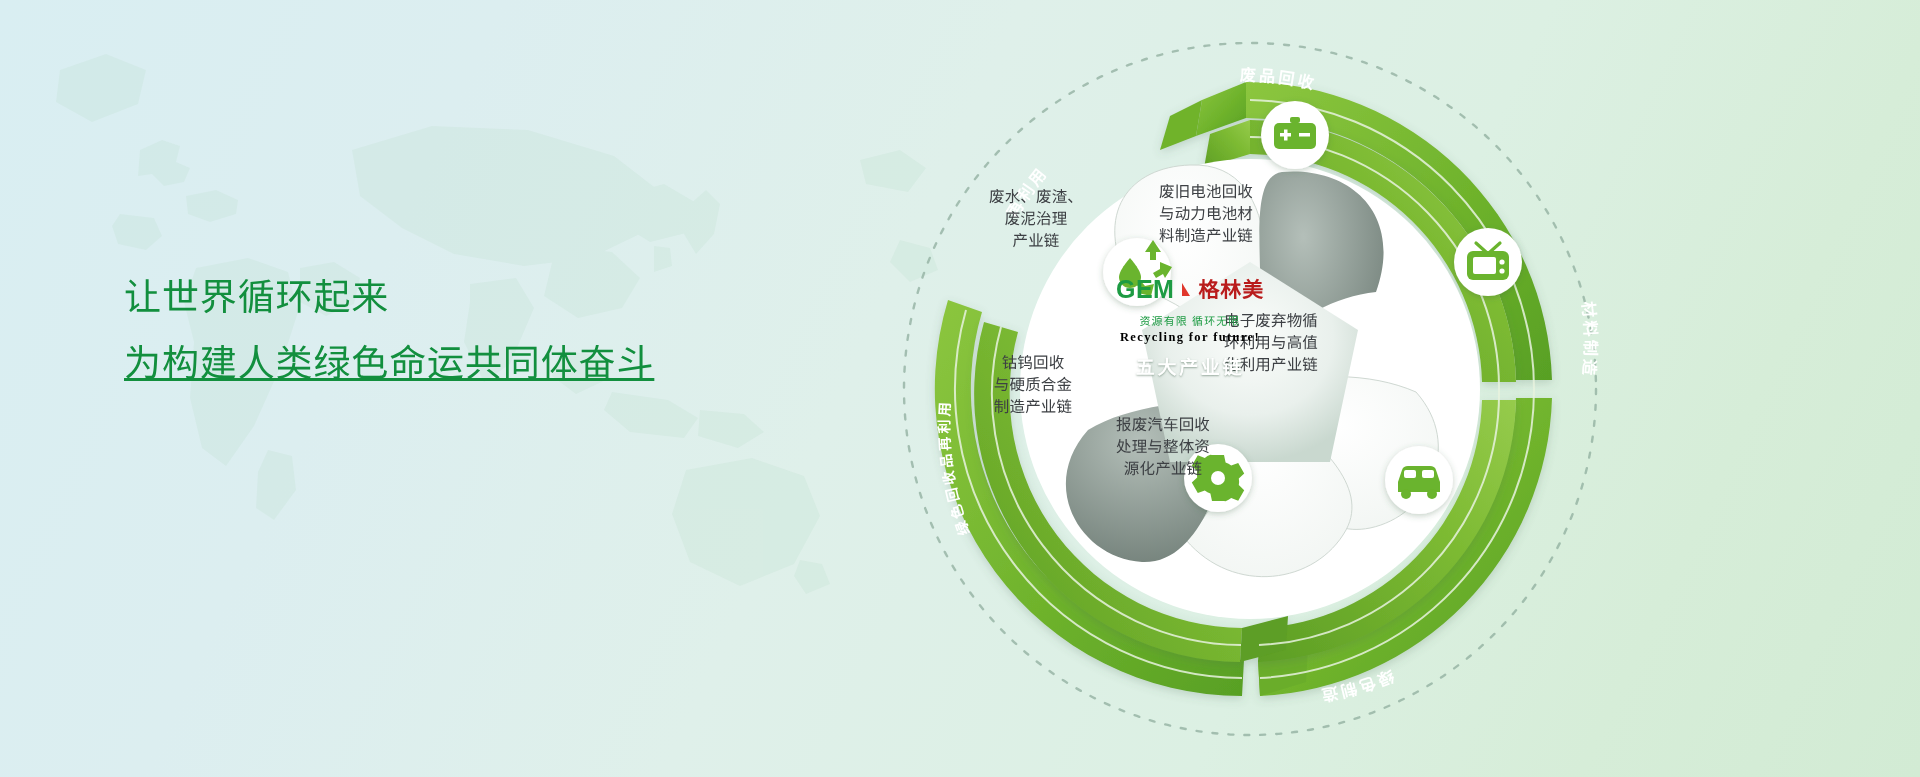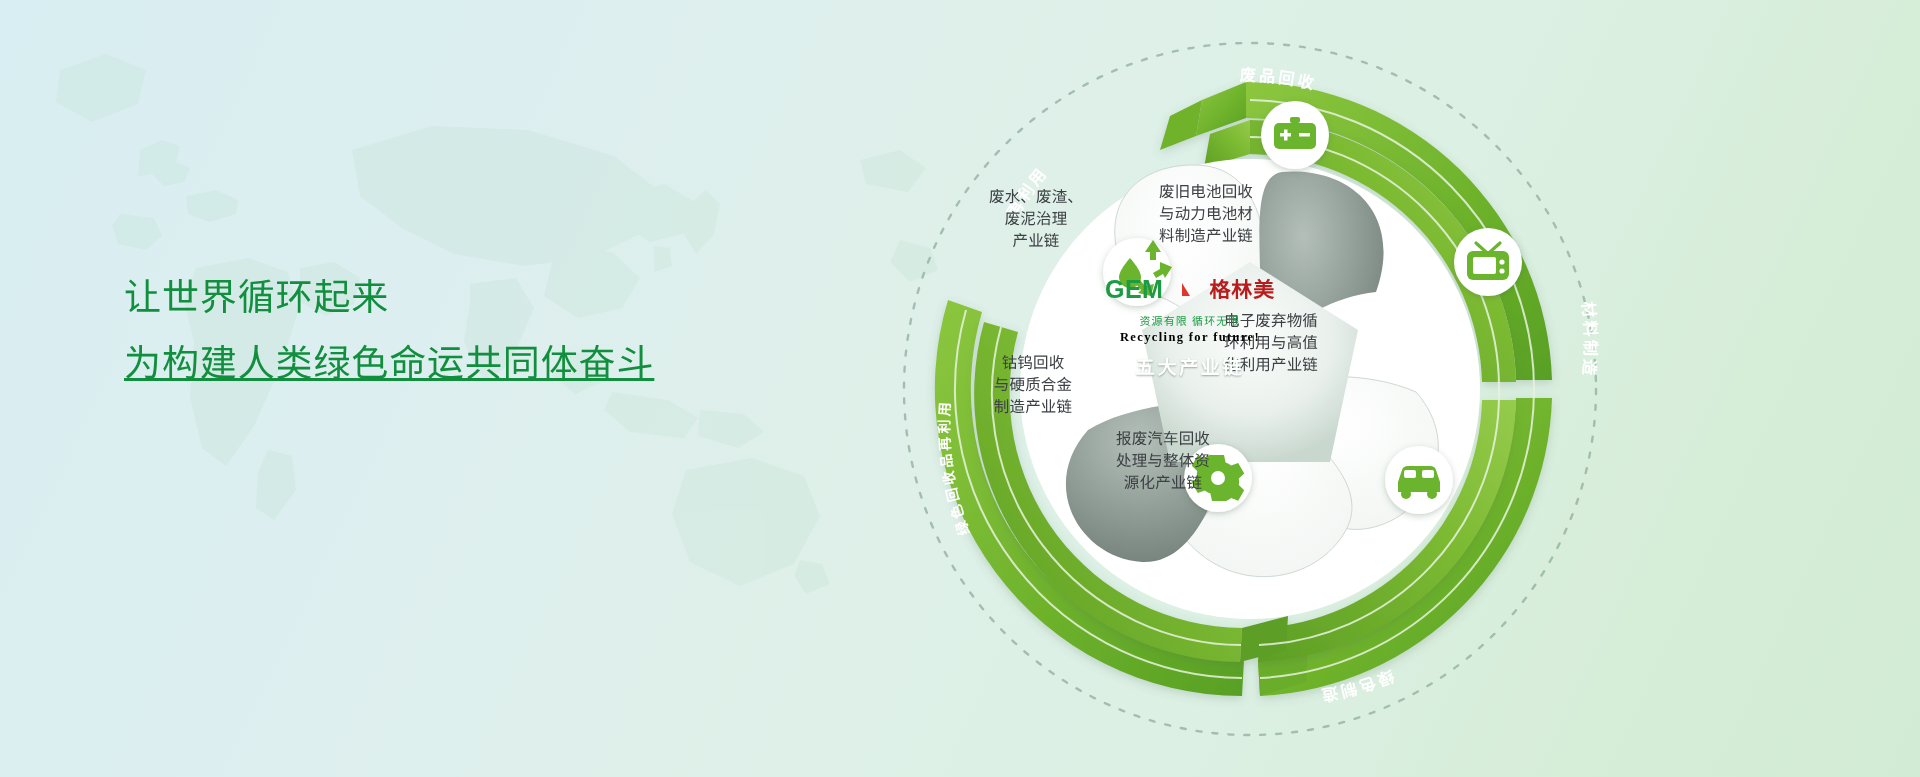--- a/index.html
+++ b/index.html
@@ -36,29 +36,29 @@
 
   
   .chain-label {
     position:absolute; color:#3d4044; font-size:15.5px; line-height:1.42;
     text-align:center; letter-spacing:.01em; font-weight:400;
     white-space:pre-line; pointer-events:none;
   }
   #chain-label-0 { left:130px;  top:186px; width:152px; }   
   #chain-label-1 { left:300px;  top:165px; width:152px;margin-top:16px; }   
   #chain-label-2 { left:366px;  top:310px; width:150px;font-family:Liberation Serif, serif; }   
-  #chain-label-3 { left:258px;  top:428px; width:150px; }   
+  #chain-label-3 { left:258px;  top:414px; width:150px; }   
   #chain-label-4 { left:128px;  top:352px; width:150px; }   
 
   
   #center-logo {
     position:absolute; left:250px; top:277px; width:220px;
     text-align:center; pointer-events:none;
   }
-  .gem-mark { display:flex; align-items:center; justify-content:center; gap:19px; }
+  .gem-mark { display:flex; align-items:center; justify-content:center; gap:8px; }
   .gem-word {
     font-family:"Liberation Sans","DejaVu Sans",sans-serif;
     font-size:25px; font-weight:700; color:#1d9b43; letter-spacing:.02em;
     line-height:1;
   }
   .gem-tri { width:0;height:0; border-left:8px solid #e0372c; border-top:13px solid transparent; border-bottom:0 solid transparent; }
   .gem-cn {
     font-size:21px; font-weight:700; color:#b91c1c; letter-spacing:.04em; line-height:1;
   }
   .gem-slogan {

